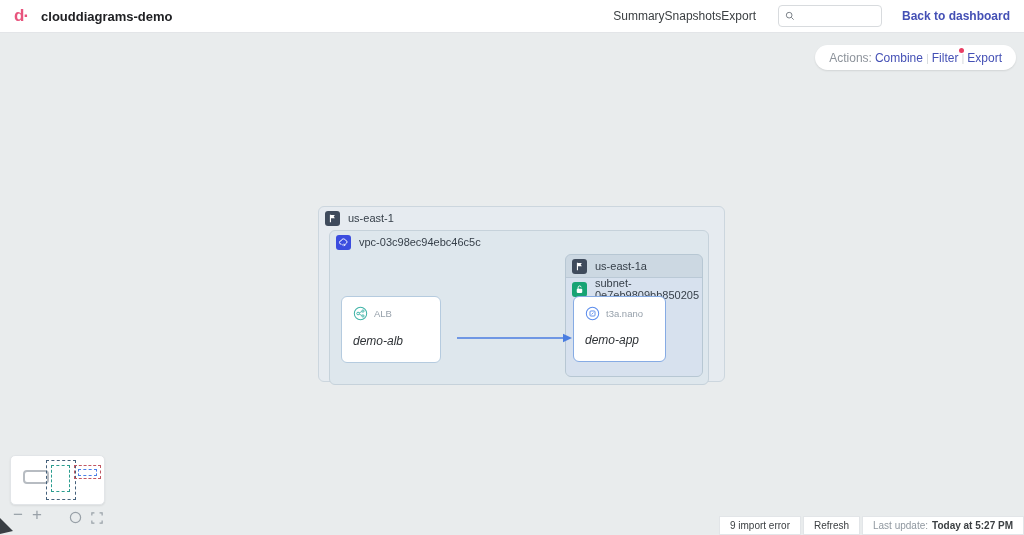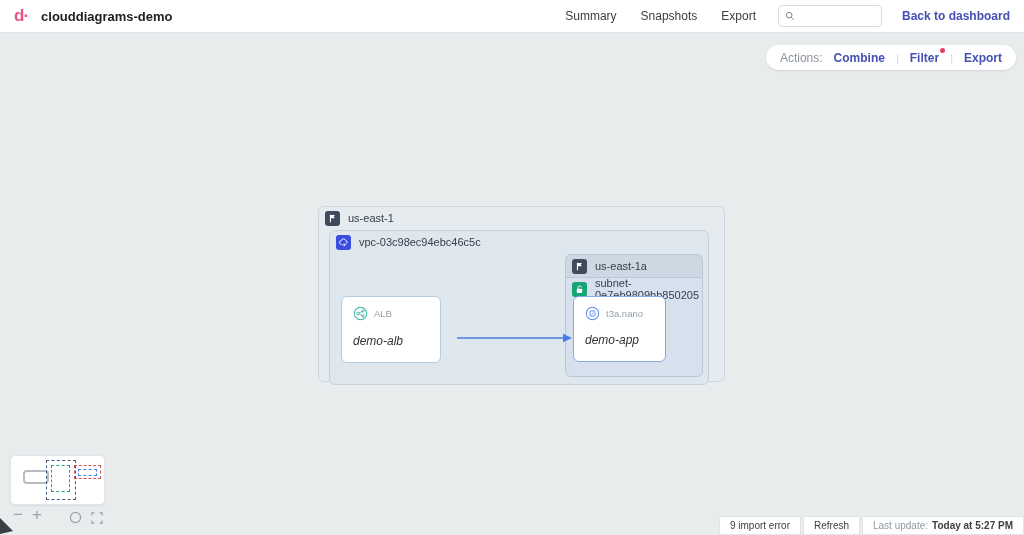--- a/index.html
+++ b/index.html
@@ -6,33 +6,33 @@
   html,body { width:1024px; height:535px; }
   body { font-family:"Liberation Sans", sans-serif; }
   .stage { position:relative; width:1024px; height:535px; background:var(--canvas-bg,#e9eced); overflow:hidden; }
 
   
   .topbar { position:absolute; top:0; left:0; right:0; height:33px; background:#fff;
             border-bottom:1px solid #e3e5e8; display:flex; align-items:center; z-index:30; }
   .logo { margin-left:14px; font-size:17px; font-weight:bold; color:var(--logo-pink,#e8547d); letter-spacing:-1px; }
   .app-title { margin-left:13px; font-size:13px; font-weight:bold; color:#202124; }
   .topbar-spacer { flex:1; }
-  .nav { display:flex; align-items:center; gap:24px; font-size:12px; color:#3c4043; }
+  .nav { display:flex; align-items:center; font-size:12px; color:#3c4043; }
   .nav span { cursor:pointer; }
   .searchbox { display:flex; align-items:center; width:104px; height:22px; margin:0 20px 0 22px;
                border:1px solid #d8dbde; border-radius:4px; background:#fff; padding:0 6px; }
   .searchbox input { border:none; outline:none; width:100%; font-size:11px; margin-left:5px; background:transparent; }
   .back-link { margin-right:14px; font-size:12px; font-weight:bold; color:var(--accent,#4450b5); cursor:pointer; }
 
   
   .actions { position:absolute; top:45px; right:8px; height:25px; background:#fff; border-radius:13px;
-             box-shadow:0 1px 2px rgba(0,0,0,.10); display:flex; align-items:center; gap:11px;
+             box-shadow:0 1px 2px rgba(0,0,0,.10); display:flex; align-items:center; gap:3px;
              padding:0 14px; font-size:12px; z-index:25; }
   .actions-label { color:#8d939b; }
-  .action-link { color:var(--accent,#4450b5); font-weight:bold; cursor:pointer; position:relative; }
+  .action-link { color:var(--accent,#4450b5); font-weight:normal; cursor:pointer; position:relative; }
   .action-sep { color:#d5d8dc; font-size:11px; }
   .badge-dot { position:absolute; top:-3px; right:-6px; width:5px; height:5px; border-radius:50%;
                background:var(--badge-red,#e83e63); }
 
   
   .region { position:absolute; left:318px; top:206px; width:407px; height:176px;
             background:#e6ebf0; border:1px solid #ccd6de; border-radius:6px; z-index:1; }
   .group-header { height:22px; display:flex; align-items:center; padding:0 6px; gap:8px; }
   .group-label { font-size:11px; color:#37404a; }
   .sq-icon { width:15px; height:15px; border-radius:3px; display:flex; align-items:center; justify-content:center; flex:none; }

